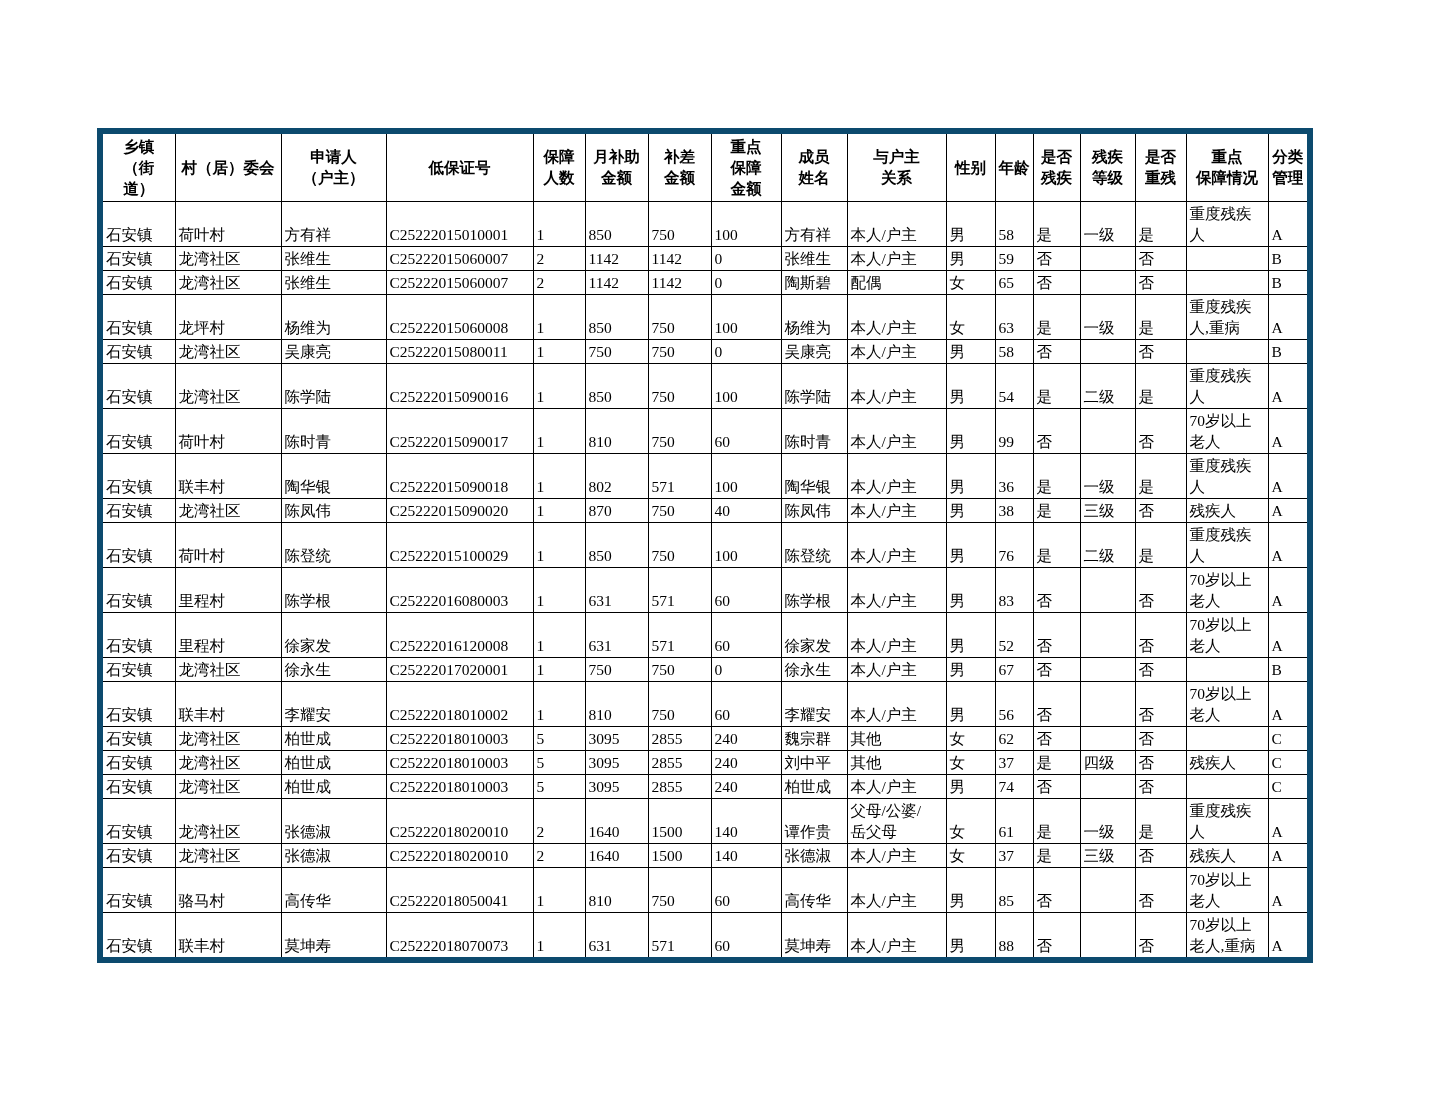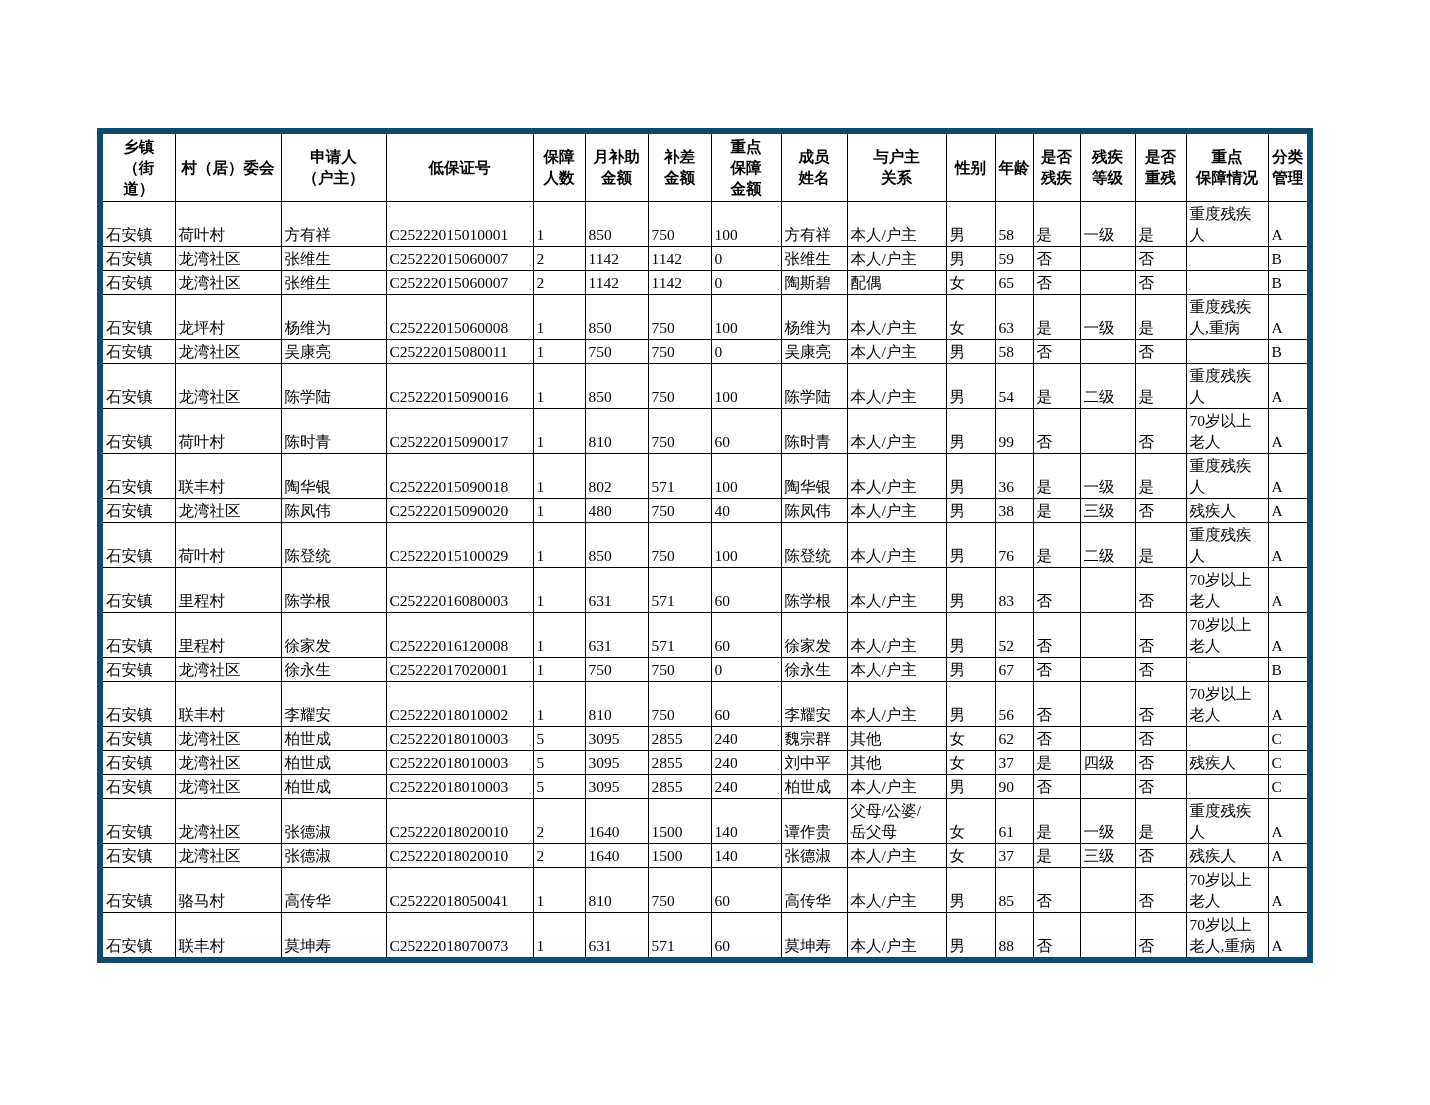--- a/index.html
+++ b/index.html
@@ -264,21 +264,21 @@
           <td>重度残疾
 人</td>
           <td>A</td>
         </tr>
         <tr>
           <td>石安镇</td>
           <td>龙湾社区</td>
           <td>陈凤伟</td>
           <td>C25222015090020</td>
           <td>1</td>
-          <td>480</td>
+          <td>870</td>
           <td>750</td>
           <td>40</td>
           <td>陈凤伟</td>
           <td>本人/户主</td>
           <td>男</td>
           <td>38</td>
           <td>是</td>
           <td>三级</td>
           <td>否</td>
           <td>残疾人</td>
@@ -426,21 +426,21 @@
           <td>龙湾社区</td>
           <td>柏世成</td>
           <td>C25222018010003</td>
           <td>5</td>
           <td>3095</td>
           <td>2855</td>
           <td>240</td>
           <td>柏世成</td>
           <td>本人/户主</td>
           <td>男</td>
-          <td>90</td>
+          <td>74</td>
           <td>否</td>
           <td></td>
           <td>否</td>
           <td></td>
           <td>C</td>
         </tr>
         <tr>
           <td>石安镇</td>
           <td>龙湾社区</td>
           <td>张德淑</td>

